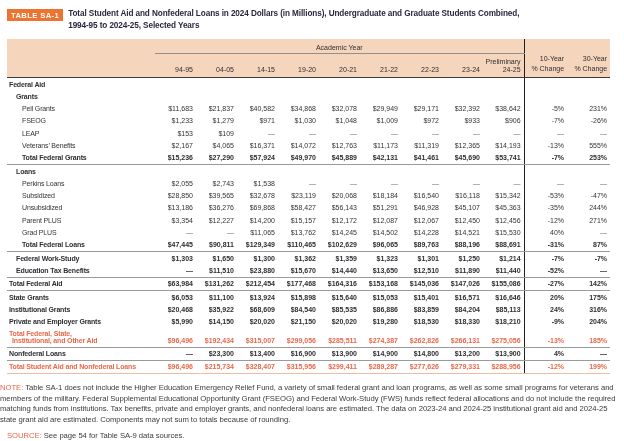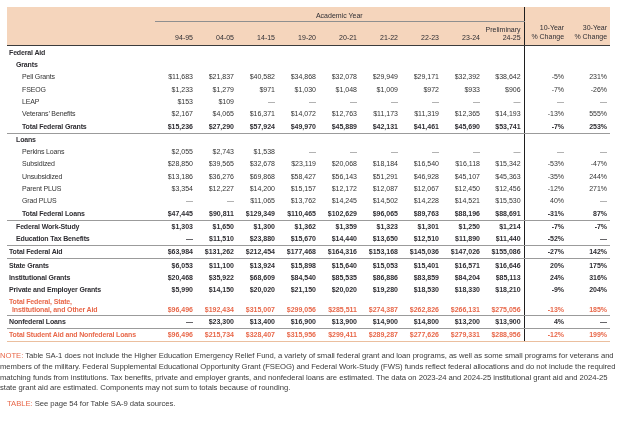--- a/index.html
+++ b/index.html
@@ -43,20 +43,27 @@
   .note{margin:9px 8px 0 0;font-size:7.7px;line-height:1.38;color:#3B3B3B;letter-spacing:-0.05px;}
   .note .cap{color:#E8684A;}
   .source{margin:5px 8px 0 7px;font-size:7.7px;color:#3B3B3B;letter-spacing:-0.05px;}
   .source .cap{color:#E8684A;}
 </style>
 </head>
 <body>
 
 <div class="page">
 
+  <div class="titlebar">
+    <span class="badge">TABLE SA-1</span>
+    <div class="titletext">
+      <div>Total Student Aid and Nonfederal Loans in 2024 Dollars (in Millions), Undergraduate and Graduate Students Combined,</div>
+      <div>1994-95 to 2024-25, Selected Years</div>
+    </div>
+  </div>
 
   <table>
     <colgroup>
       <col class="c-lbl">
       <col class="c-yr">
         <col class="c-yr">
         <col class="c-yr">
         <col class="c-yr">
         <col class="c-yr">
       <col class="c-yr">
@@ -415,15 +422,15 @@
           <td class="num">$279,331</td>
           <td class="num">$288,956</td>
           <td class="num divL">-12%</td>
           <td class="num">199%</td>
         </tr>
       </tbody>
   </table>
 
   <div class="note"><span class="cap">NOTE:</span><span> Table SA-1 does not include the Higher Education Emergency Relief Fund, a variety of small federal grant and loan programs, as well as some small programs for veterans and members of the military. Federal Supplemental Educational Opportunity Grant (FSEOG) and Federal Work-Study (FWS) funds reflect federal allocations and do not include the required matching funds from institutions. Tax benefits, private and employer grants, and nonfederal loans are estimated. The data on 2023-24 and 2024-25 institutional grant aid and 2024-25 state grant aid are estimated. Components may not sum to totals because of rounding.</span></div>
 
-  <div class="source"><span class="cap">TABLE:</span><span> See page 54 for Table SA-9 data sources.</span></div>
+  <div class="source"><span class="cap">SOURCE:</span><span> See page 54 for Table SA-9 data sources.</span></div>
 
 </div>
 
 </body></html>

